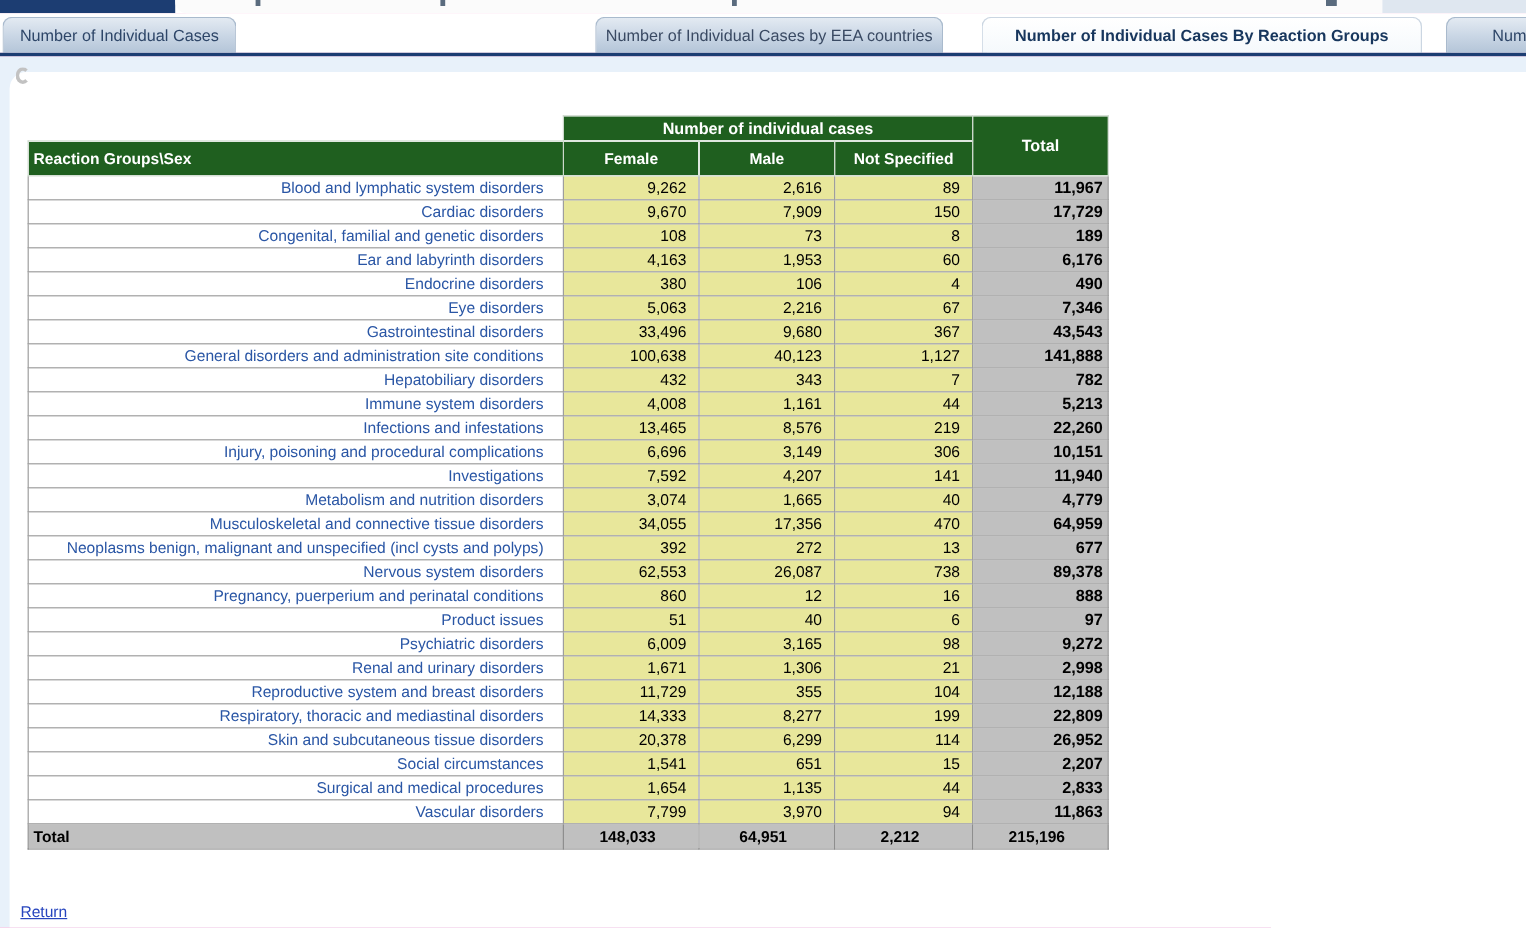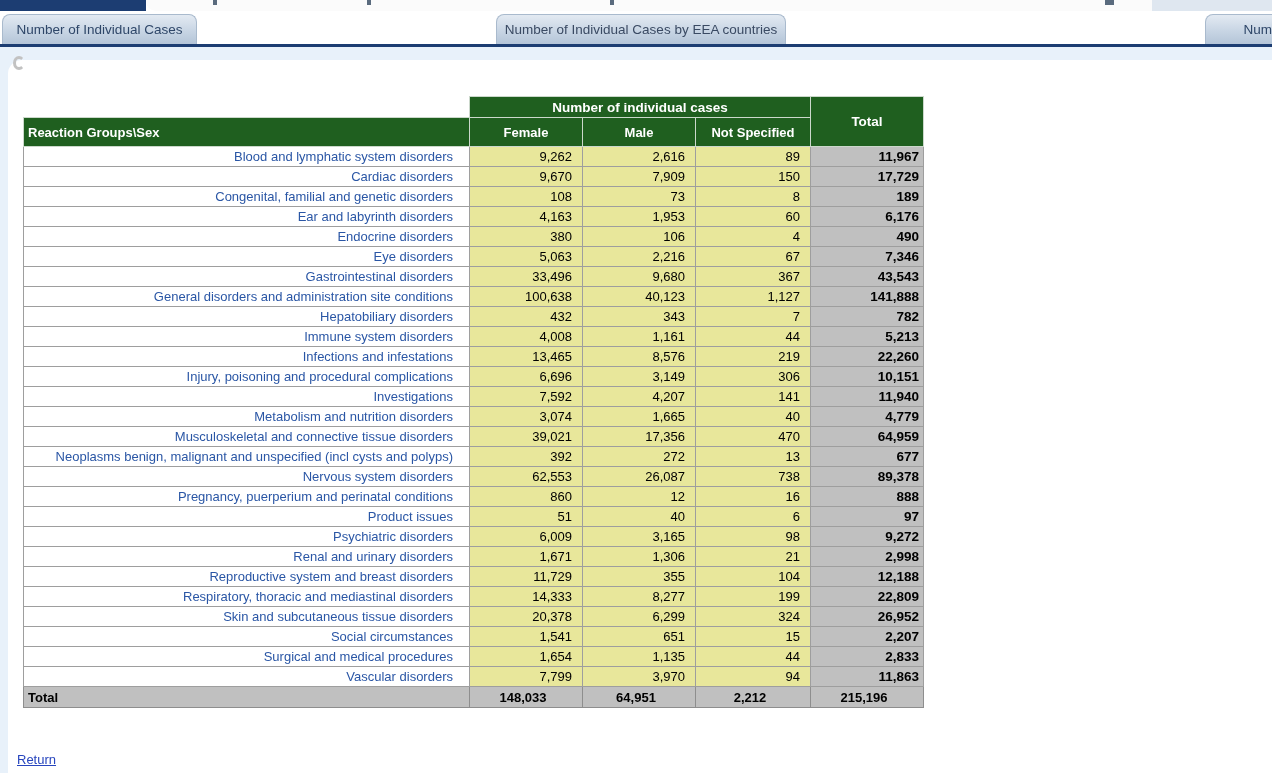--- a/index.html
+++ b/index.html
@@ -66,20 +66,21 @@
     <div class="navy-right"></div>
     <div class="artifact" style="left:213px;width:4px;"></div>
     <div class="artifact" style="left:367px;width:4px;"></div>
     <div class="artifact" style="left:610px;width:4px;"></div>
     <div class="artifact" style="left:1105px;width:9px;"></div>
   </div>
 
   <div class="tab-bar" id="tab-bar">
       <div class="tab" style="left: 2px; width: 195px; color: rgb(46, 70, 104);">Number of Individual Cases</div>
       <div class="tab" style="left: 496px; width: 290px; color: rgb(58, 74, 99);">Number of Individual Cases by EEA countries</div>
+      <div class="tab active" style="left: 818px; width: 367px; color: rgb(23, 54, 93);">Number of Individual Cases By Reaction Groups</div>
       <div class="tab" style="left: 1205px; width: 140px; color: rgb(46, 70, 104);">Number of</div>
     </div>
   <div class="navy-divider"></div>
 
   <div class="content-bg"></div>
   <div class="white-panel">
     <div class="corner-arc"></div>
   </div>
 
   <table class="rg">
@@ -197,21 +198,21 @@
         </tr>
         <tr>
           <td class="lbl">Metabolism and nutrition disorders</td>
           <td class="num">3,074</td>
           <td class="num">1,665</td>
           <td class="num">40</td>
           <td class="tot">4,779</td>
         </tr>
         <tr>
           <td class="lbl">Musculoskeletal and connective tissue disorders</td>
-          <td class="num">39,021</td>
+          <td class="num">34,055</td>
           <td class="num">17,356</td>
           <td class="num">470</td>
           <td class="tot">64,959</td>
         </tr>
         <tr>
           <td class="lbl">Neoplasms benign, malignant and unspecified (incl cysts and polyps)</td>
           <td class="num">392</td>
           <td class="num">272</td>
           <td class="num">13</td>
           <td class="tot">677</td>
@@ -262,21 +263,21 @@
           <td class="lbl">Respiratory, thoracic and mediastinal disorders</td>
           <td class="num">14,333</td>
           <td class="num">8,277</td>
           <td class="num">199</td>
           <td class="tot">22,809</td>
         </tr>
         <tr>
           <td class="lbl">Skin and subcutaneous tissue disorders</td>
           <td class="num">20,378</td>
           <td class="num">6,299</td>
-          <td class="num">324</td>
+          <td class="num">114</td>
           <td class="tot">26,952</td>
         </tr>
         <tr>
           <td class="lbl">Social circumstances</td>
           <td class="num">1,541</td>
           <td class="num">651</td>
           <td class="num">15</td>
           <td class="tot">2,207</td>
         </tr>
         <tr>

